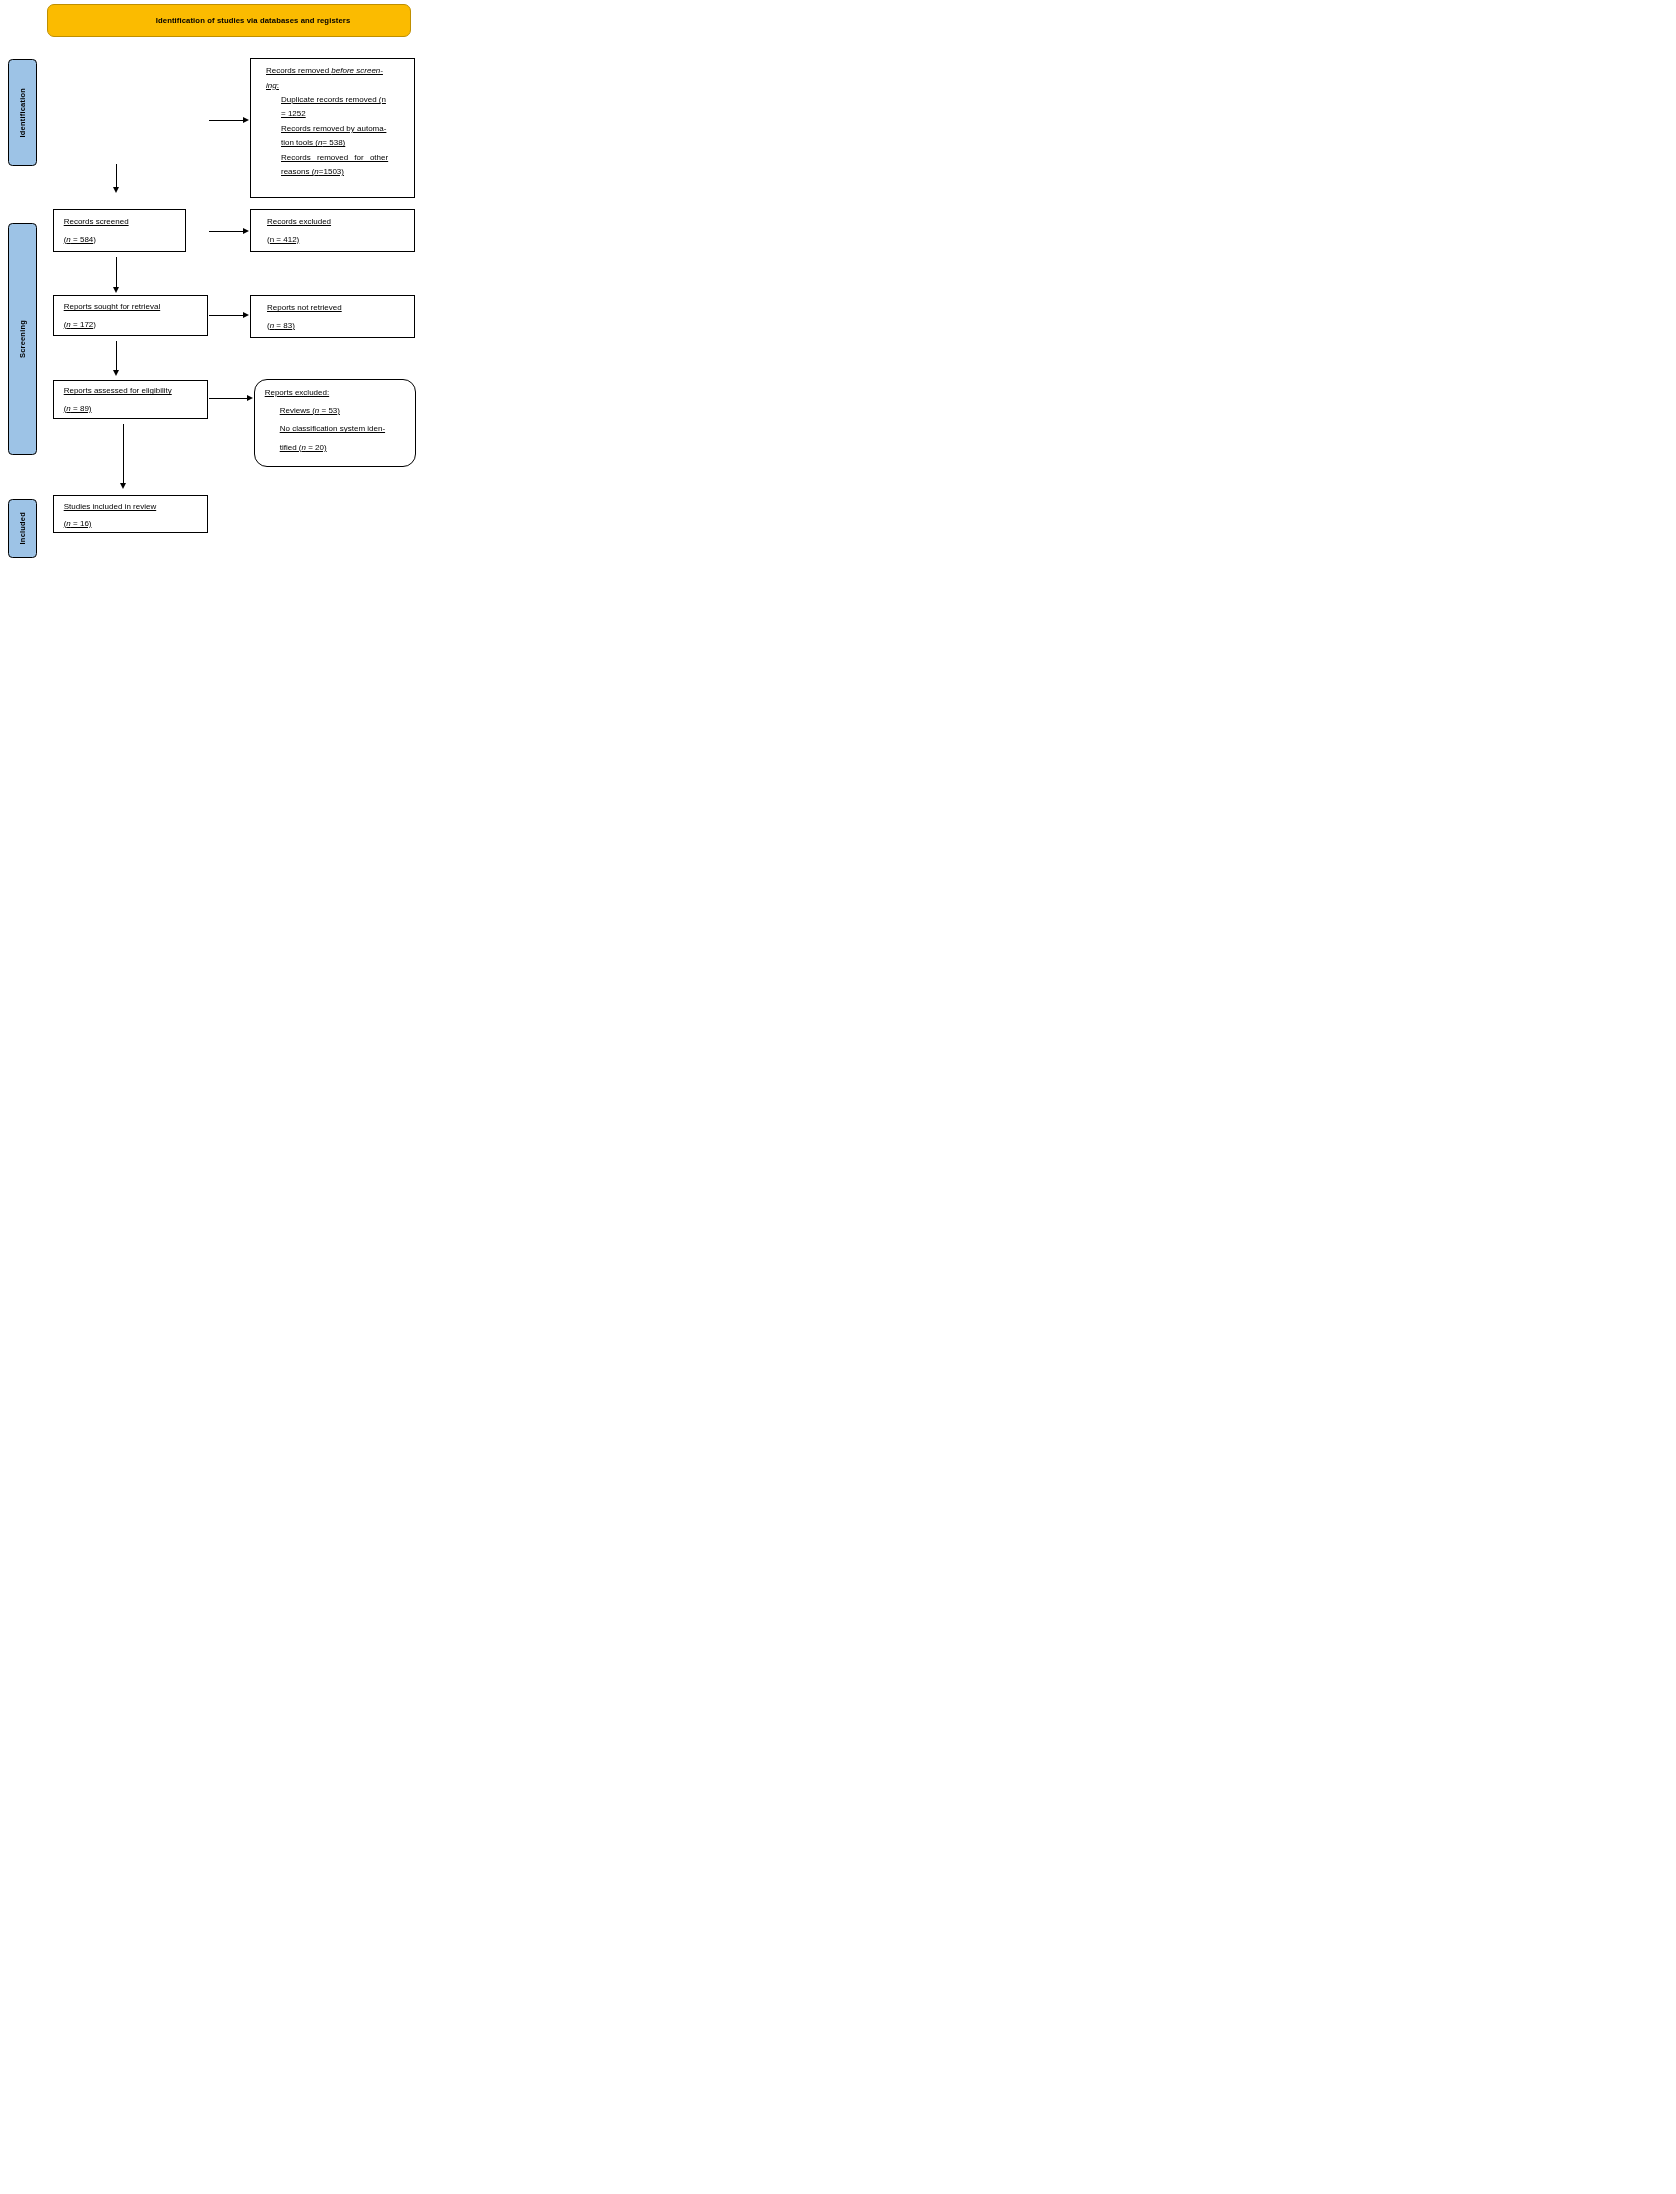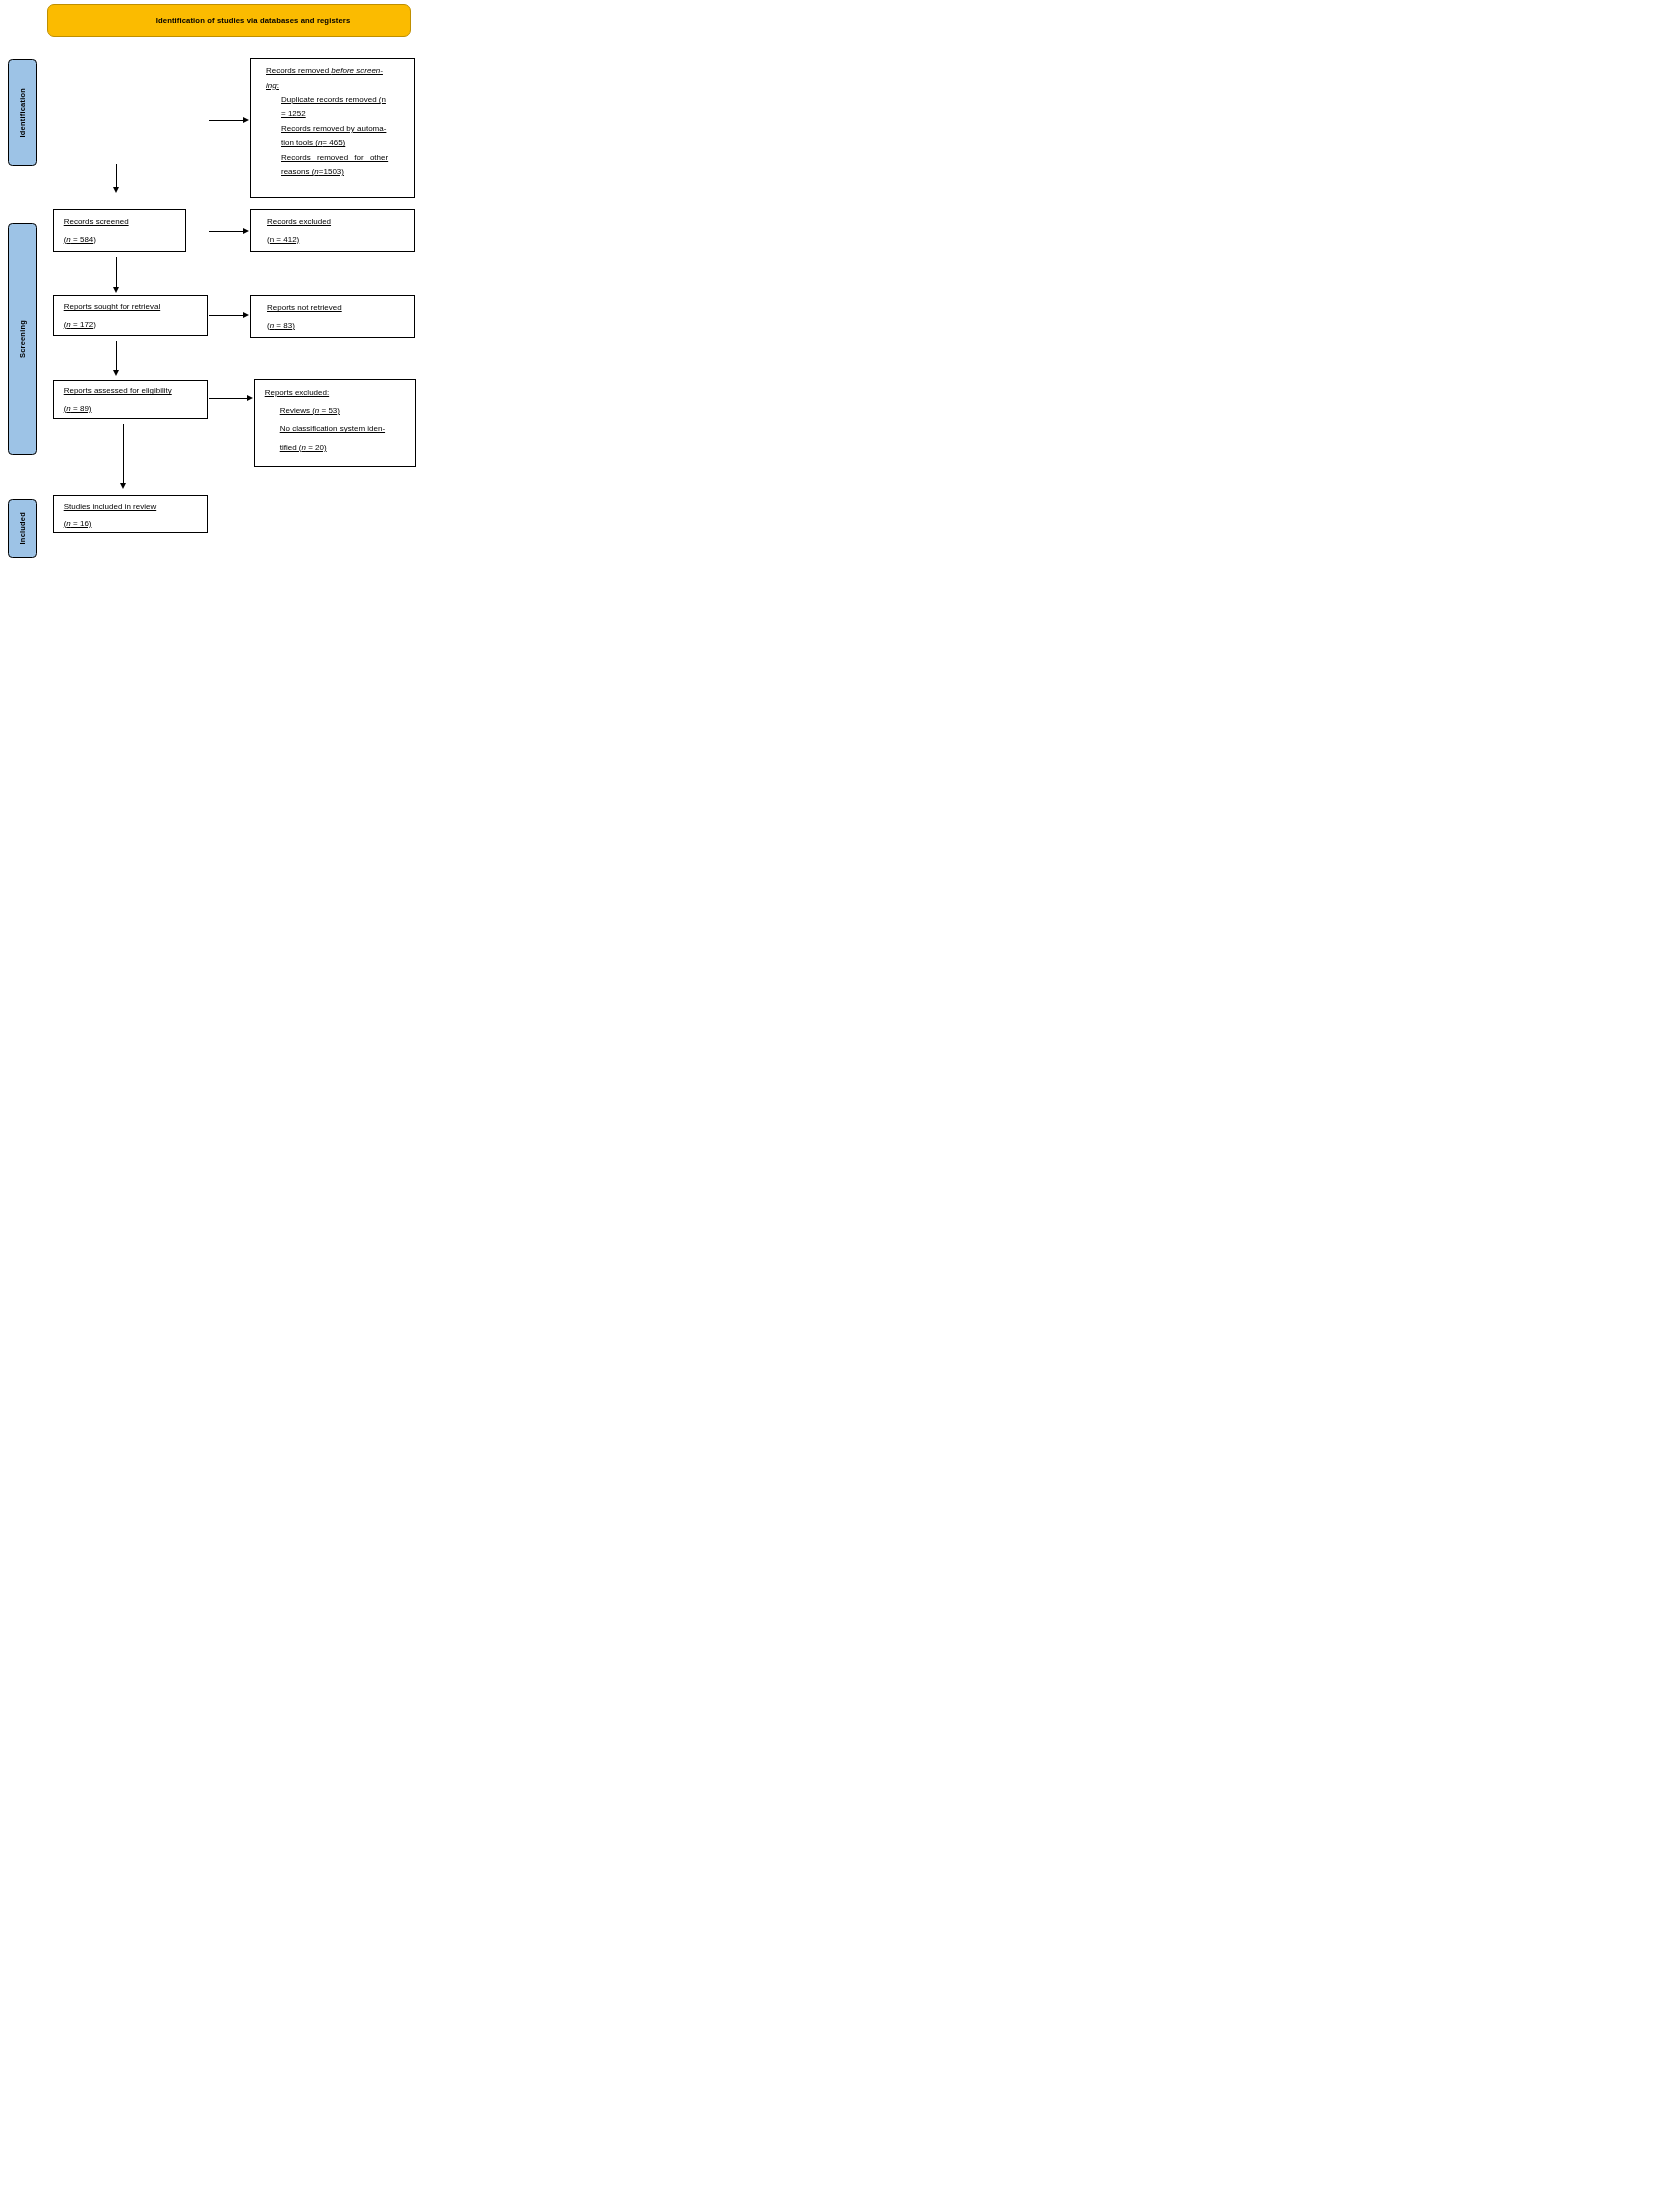--- a/index.html
+++ b/index.html
@@ -58,21 +58,21 @@
   #box-included{left:53px;top:495px;width:155px;height:38px;justify-content:flex-start;padding-top:3px;line-height:2.1;}
   #rbox-removed{
     left:250px;top:58px;width:165px;height:140px;
     justify-content:flex-start;padding:5.3px 4.4px 0 15px;line-height:1.8;
   }
   #rbox-removed .indent{padding-left:15px;}
   #rbox-excluded{left:250px;top:209px;width:165px;height:43px;padding-left:16px;}
   #rbox-not-retrieved{left:250px;top:295px;width:165px;height:43px;padding-left:16px;}
   #rbox-reports-excluded{
     left:254px;top:379px;width:162px;height:88px;
-    justify-content:flex-start;padding:3.5px 4.4px 0 9.7px;line-height:2.3;
+    justify-content:flex-start;padding:3.5px 4.4px 0 9.7px;line-height:2.3;border-radius:13px;
   }
   #rbox-reports-excluded .indent{padding-left:15px;}
   
   .arrow-v{position:absolute;width:6.1px;}
   .arrow-v .a-line{position:absolute;left:2.6px;top:0;bottom:6.1px;width:0.9px;background:#000;}
   .arrow-v .a-head{position:absolute;left:0;bottom:0;width:0;height:0;
     border-left:3.1px solid transparent;border-right:3.1px solid transparent;border-top:6.6px solid #000;}
   .arrow-h{position:absolute;height:6.1px;}
   .arrow-h .a-line{position:absolute;top:2.6px;left:0;right:5.7px;height:0.9px;background:#000;}
   .arrow-h .a-head{position:absolute;right:0;top:0;width:0;height:0;
@@ -105,21 +105,21 @@
     <span class="stage-label">Included</span>
   </div>
 
 
   <div class="fbox" id="rbox-removed">
     <div class="ln"><span>Records removed </span><i>before screen-</i></div>
     <div class="ln"><i>ing</i><span>:</span></div>
     <div class="ln indent"><span>Duplicate records removed (n</span></div>
     <div class="ln indent"><span>= 1252</span></div>
     <div class="ln indent"><span>Records removed by automa-</span></div>
-    <div class="ln indent"><span>tion tools (</span><i>n</i><span>= 465)</span></div>
+    <div class="ln indent"><span>tion tools (</span><i>n</i><span>= 538)</span></div>
     <div class="ln indent wide"><span>Records removed for other</span></div>
     <div class="ln indent"><span>reasons (</span><i>n</i><span>=1503)</span></div>
   </div>
 
   <div class="fbox" id="box-screened">
     <div class="ln"><span>Records screened</span></div>
     <div class="ln"><span>(</span><i>n</i><span> = 584)</span></div>
   </div>
   <div class="fbox" id="rbox-excluded">
     <div class="ln"><span>Records excluded</span></div>

